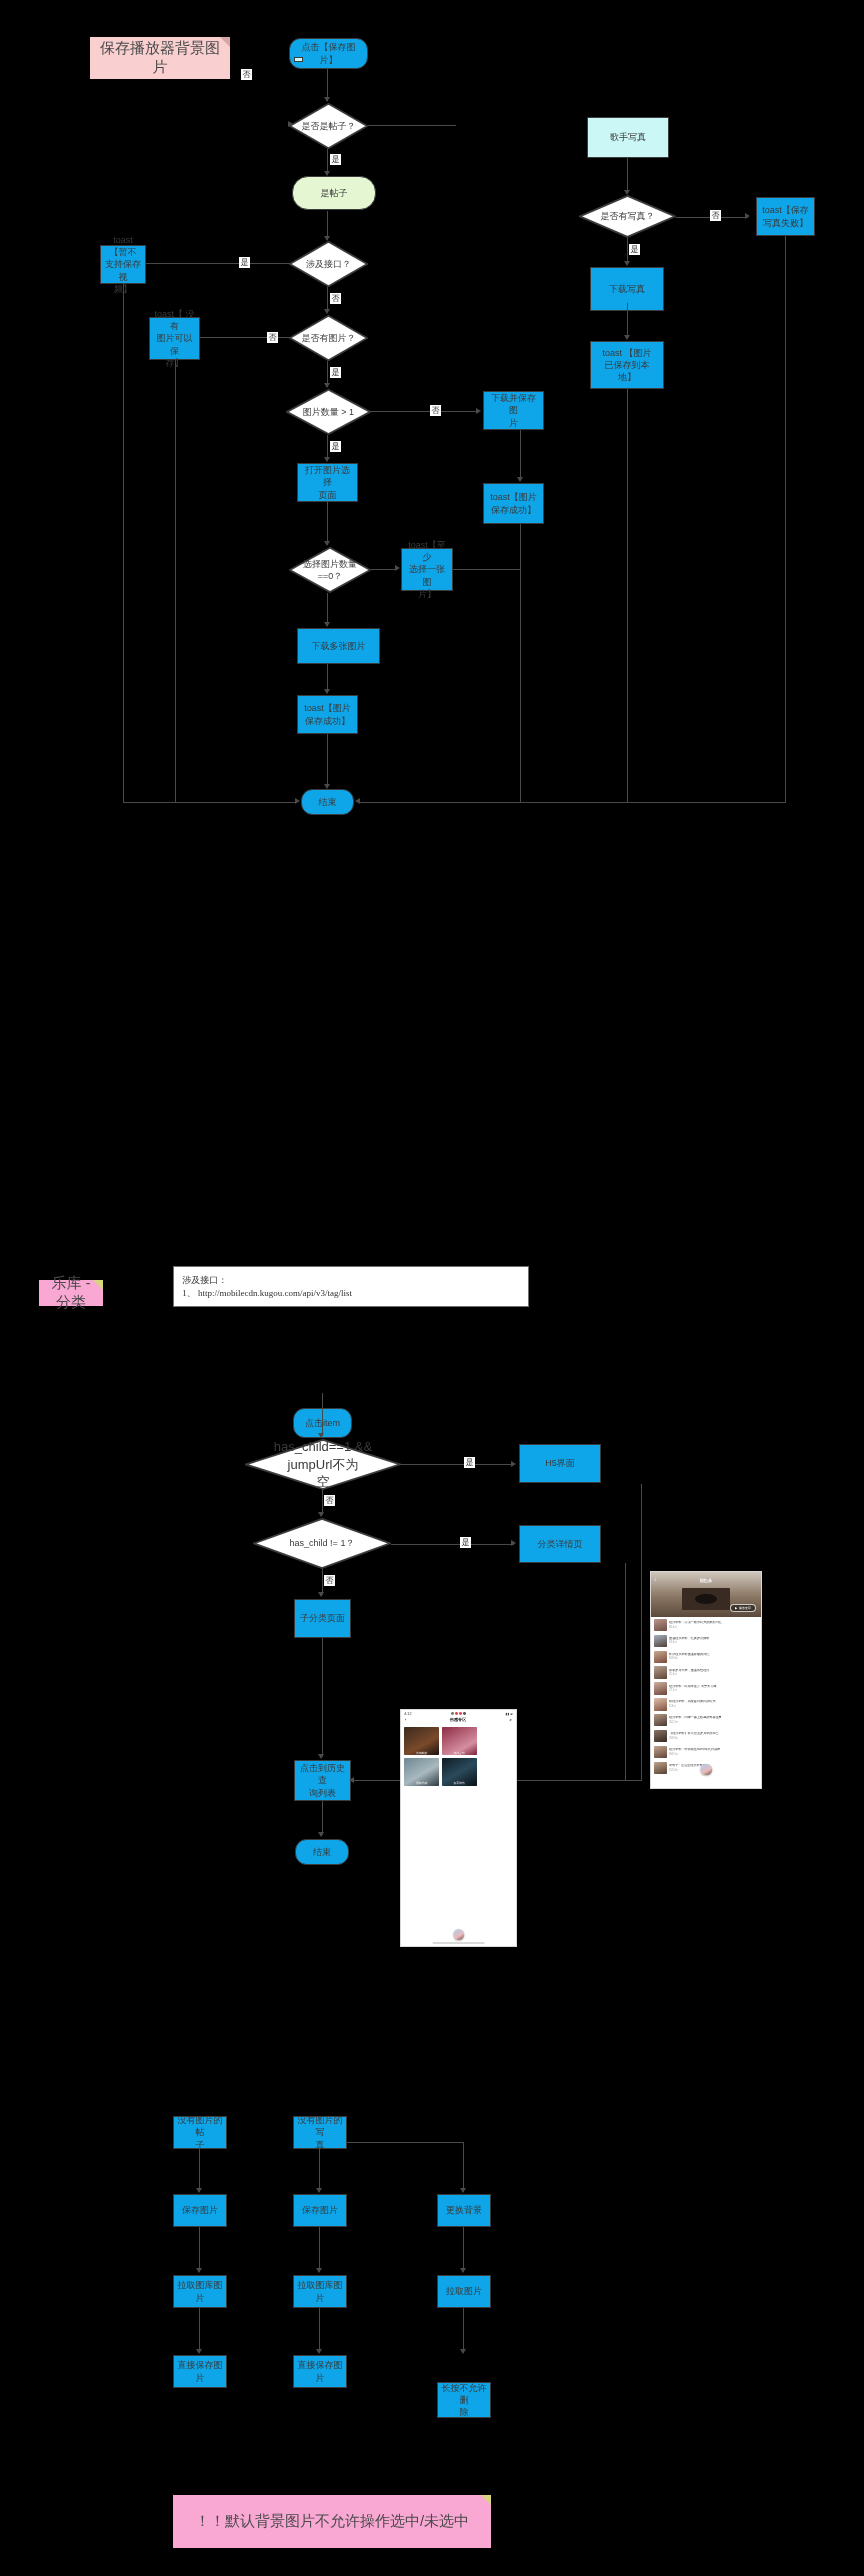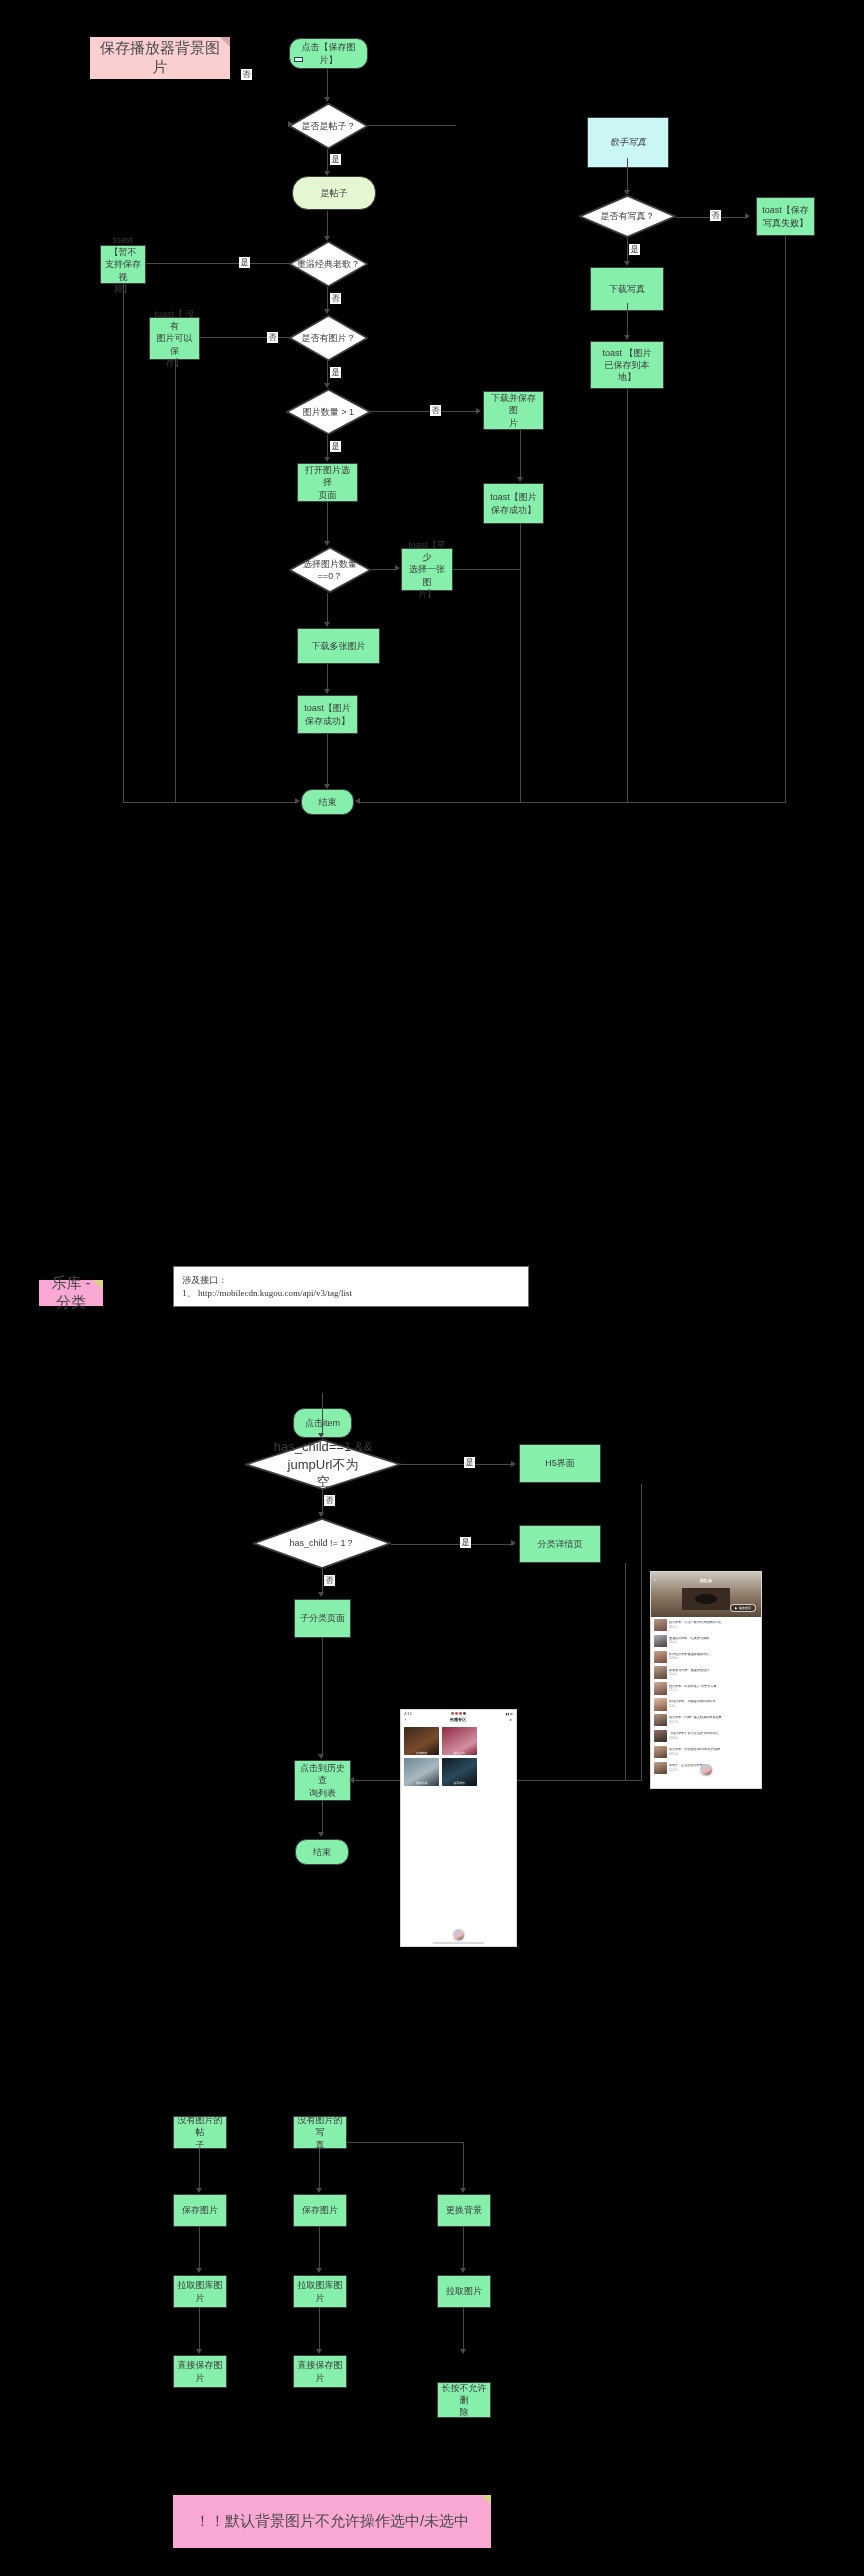--- a/index.html
+++ b/index.html
@@ -19,21 +19,21 @@
     position:absolute;
     box-sizing:border-box;
     display:flex;
     align-items:center;
     justify-content:center;
     text-align:center;
     color:#3a3a3a;
     font-size:9px;
     line-height:1.35;
     padding:1.6px 3.3px;
-    background:#86efac;
+    background:#0ea5e9;
     border:1.3px solid #3c3c3c;
     white-space:pre-line;
   }
   .node.rounded{border-radius:11.5px;}
   .node.green{background:#e4f7d2;}
   .node.cyan{background:#ccf7f7;}
   .node.diamond{
     border:none;
     background:transparent;
   }
@@ -181,21 +181,21 @@
   <div class="node cyan" style="left:588px;top:117px;width:46px;height:0px;"></div>
 
   <div class="node cyan" style="left:587px;top:117px;width:82px;height:0;"></div>
 
   <div class="ln lnv" style="left:327px;top:211px;height:28px;"></div>
   <div class="arw down" style="left:324px;top:236px;"></div>
   <div class="node diamond" style="left:289px;top:241px;width:79px;height:46px;">
     <svg class="dshape" viewBox="0 0 96 56" preserveAspectRatio="none">
       <polygon points="48,1 95,28 48,55 1,28" fill="#ffffff" stroke="#3c3c3c" stroke-width="2.2"></polygon>
     </svg>
-    <span class="dtext">重温经典老歌？</span>
+    <span class="dtext">涉及接口？</span>
   </div>
 
   <div class="ln lnh" style="left:146px;top:263px;width:144px;"></div>
   <div class="elbl" style="left:239px;top:257px;">是</div>
   <div class="arw left" style="left:141px;top:260px;"></div>
   <div class="node" style="left:100px;top:245px;width:46px;height:39px;">
     <span>toast 【暂不
 支持保存视
 频】</span>
   </div>
@@ -291,21 +291,21 @@
 
   <div class="ln lnv" style="left:123px;top:283px;height:519px;"></div>
   <div class="ln lnv" style="left:175px;top:359px;height:443px;"></div>
   <div class="ln lnh" style="left:123px;top:802px;width:174px;"></div>
   <div class="arw right" style="left:295px;top:798px;"></div>
 
   <div class="ln lnv" style="left:520px;top:524px;height:278px;"></div>
   <div class="ln lnh" style="left:358px;top:802px;width:162px;"></div>
   <div class="arw left" style="left:355px;top:798px;"></div>
 
-  <div class="node cyan" style="left:587px;top:117px;width:82px;height:51px;font-style:italic;">
+  <div class="node cyan" style="left:587px;top:117px;width:82px;height:41px;">
     <span>歌手写真</span>
   </div>
   <div class="ln lnv" style="left:627px;top:158px;height:35px;"></div>
   <div class="arw down" style="left:624px;top:190px;"></div>
   <div class="node diamond" style="left:579px;top:195px;width:97px;height:43px;">
     <svg class="dshape" viewBox="0 0 118 52" preserveAspectRatio="none">
       <polygon points="59,1 117,26 59,51 1,26" fill="#ffffff" stroke="#3c3c3c" stroke-width="2.2"></polygon>
     </svg>
     <span class="dtext">是否有写真？</span>
   </div>

